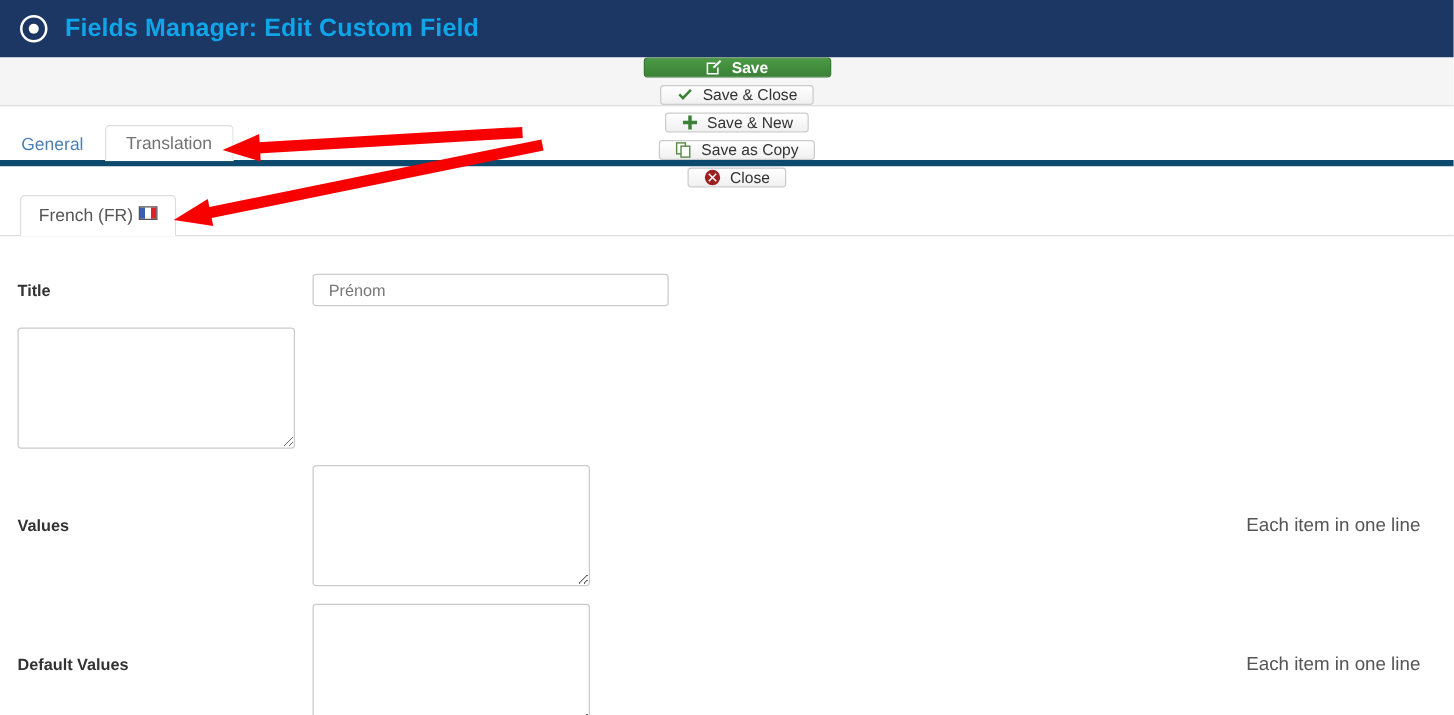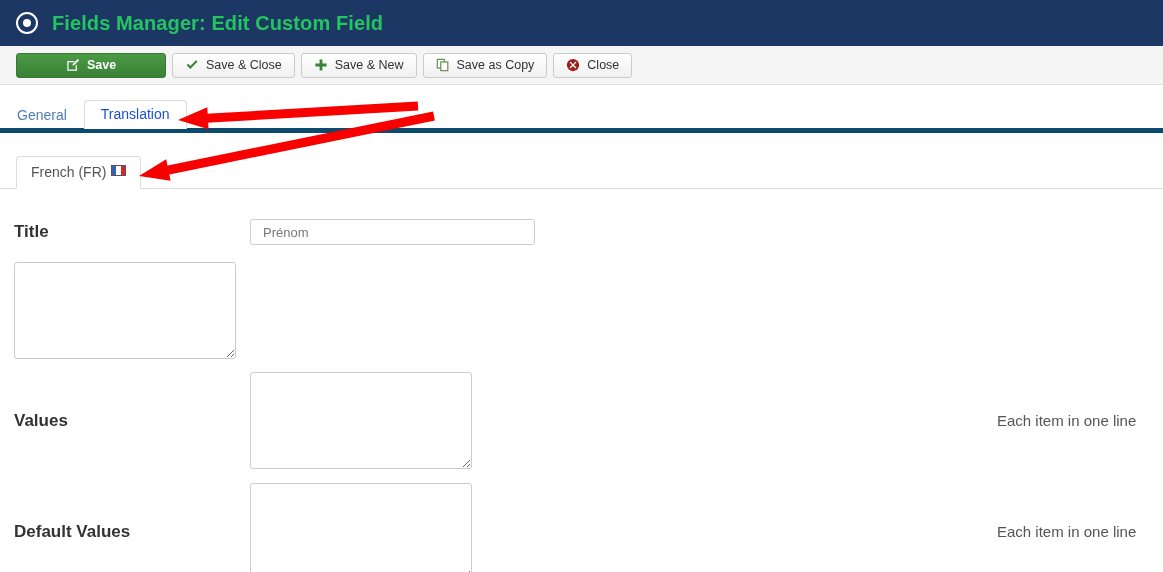--- a/index.html
+++ b/index.html
@@ -30,36 +30,37 @@
   #header-bar .hdr-icon::after {
     content: "";
     position: absolute;
     left: 50%; top: 50%;
     width: 8px; height: 8px;
     background: #ffffff;
     border-radius: 50%;
     transform: translate(-50%, -50%);
   }
   #header-title {
-    color: #22c55e;
+    color: #0ea5e9;
     font-size: 20px;
     font-weight: bold;
     letter-spacing: .1px;
     white-space: nowrap;
   }
 
   
   #toolbar {
     height: 39px;
     background: #f5f5f5;
     border-bottom: 1px solid #e0e0e0;
     display: flex;
     align-items: center;
     padding-left: 16px;
     gap: 6px;
+    flex-direction: column;
   }
   .tb-btn {
     height: 25px;
     display: inline-flex;
     align-items: center;
     justify-content: center;
     gap: 7px;
     padding: 0 12px;
     font-size: 12.5px;
     color: #333333;
@@ -98,21 +99,21 @@
     cursor: pointer;
     border: 1px solid transparent;
     border-bottom: none;
     border-radius: 4px 4px 0 0;
     position: relative;
     top: 1px;
     white-space: nowrap;
   }
   .mtab.link { color: #4c7fb5; }
   .mtab.active {
-    color: #1d4ed8;
+    color: #737373;
     background: #ffffff;
     border-color: #dddddd;
     border-bottom: 1px solid #ffffff;
   }
 
   
   #lang-tabs {
     display: flex;
     align-items: flex-end;
     padding-left: 16px;
@@ -152,21 +153,21 @@
   #form-area { padding-top: 20px; }
   .form-row {
     display: flex;
     align-items: center;
     padding-left: 14px;
     position: relative;
   }
   .form-label {
     width: 236px;
     flex: 0 0 236px;
-    font-size: 17px;
+    font-size: 13px;
     font-weight: bold;
     color: #333333;
   }
   .form-ctrl { flex: 0 0 auto; }
   .txt-input {
     width: 285px;
     height: 26px;
     border: 1px solid #cccccc;
     border-radius: 3px;
     padding: 0 12px;

